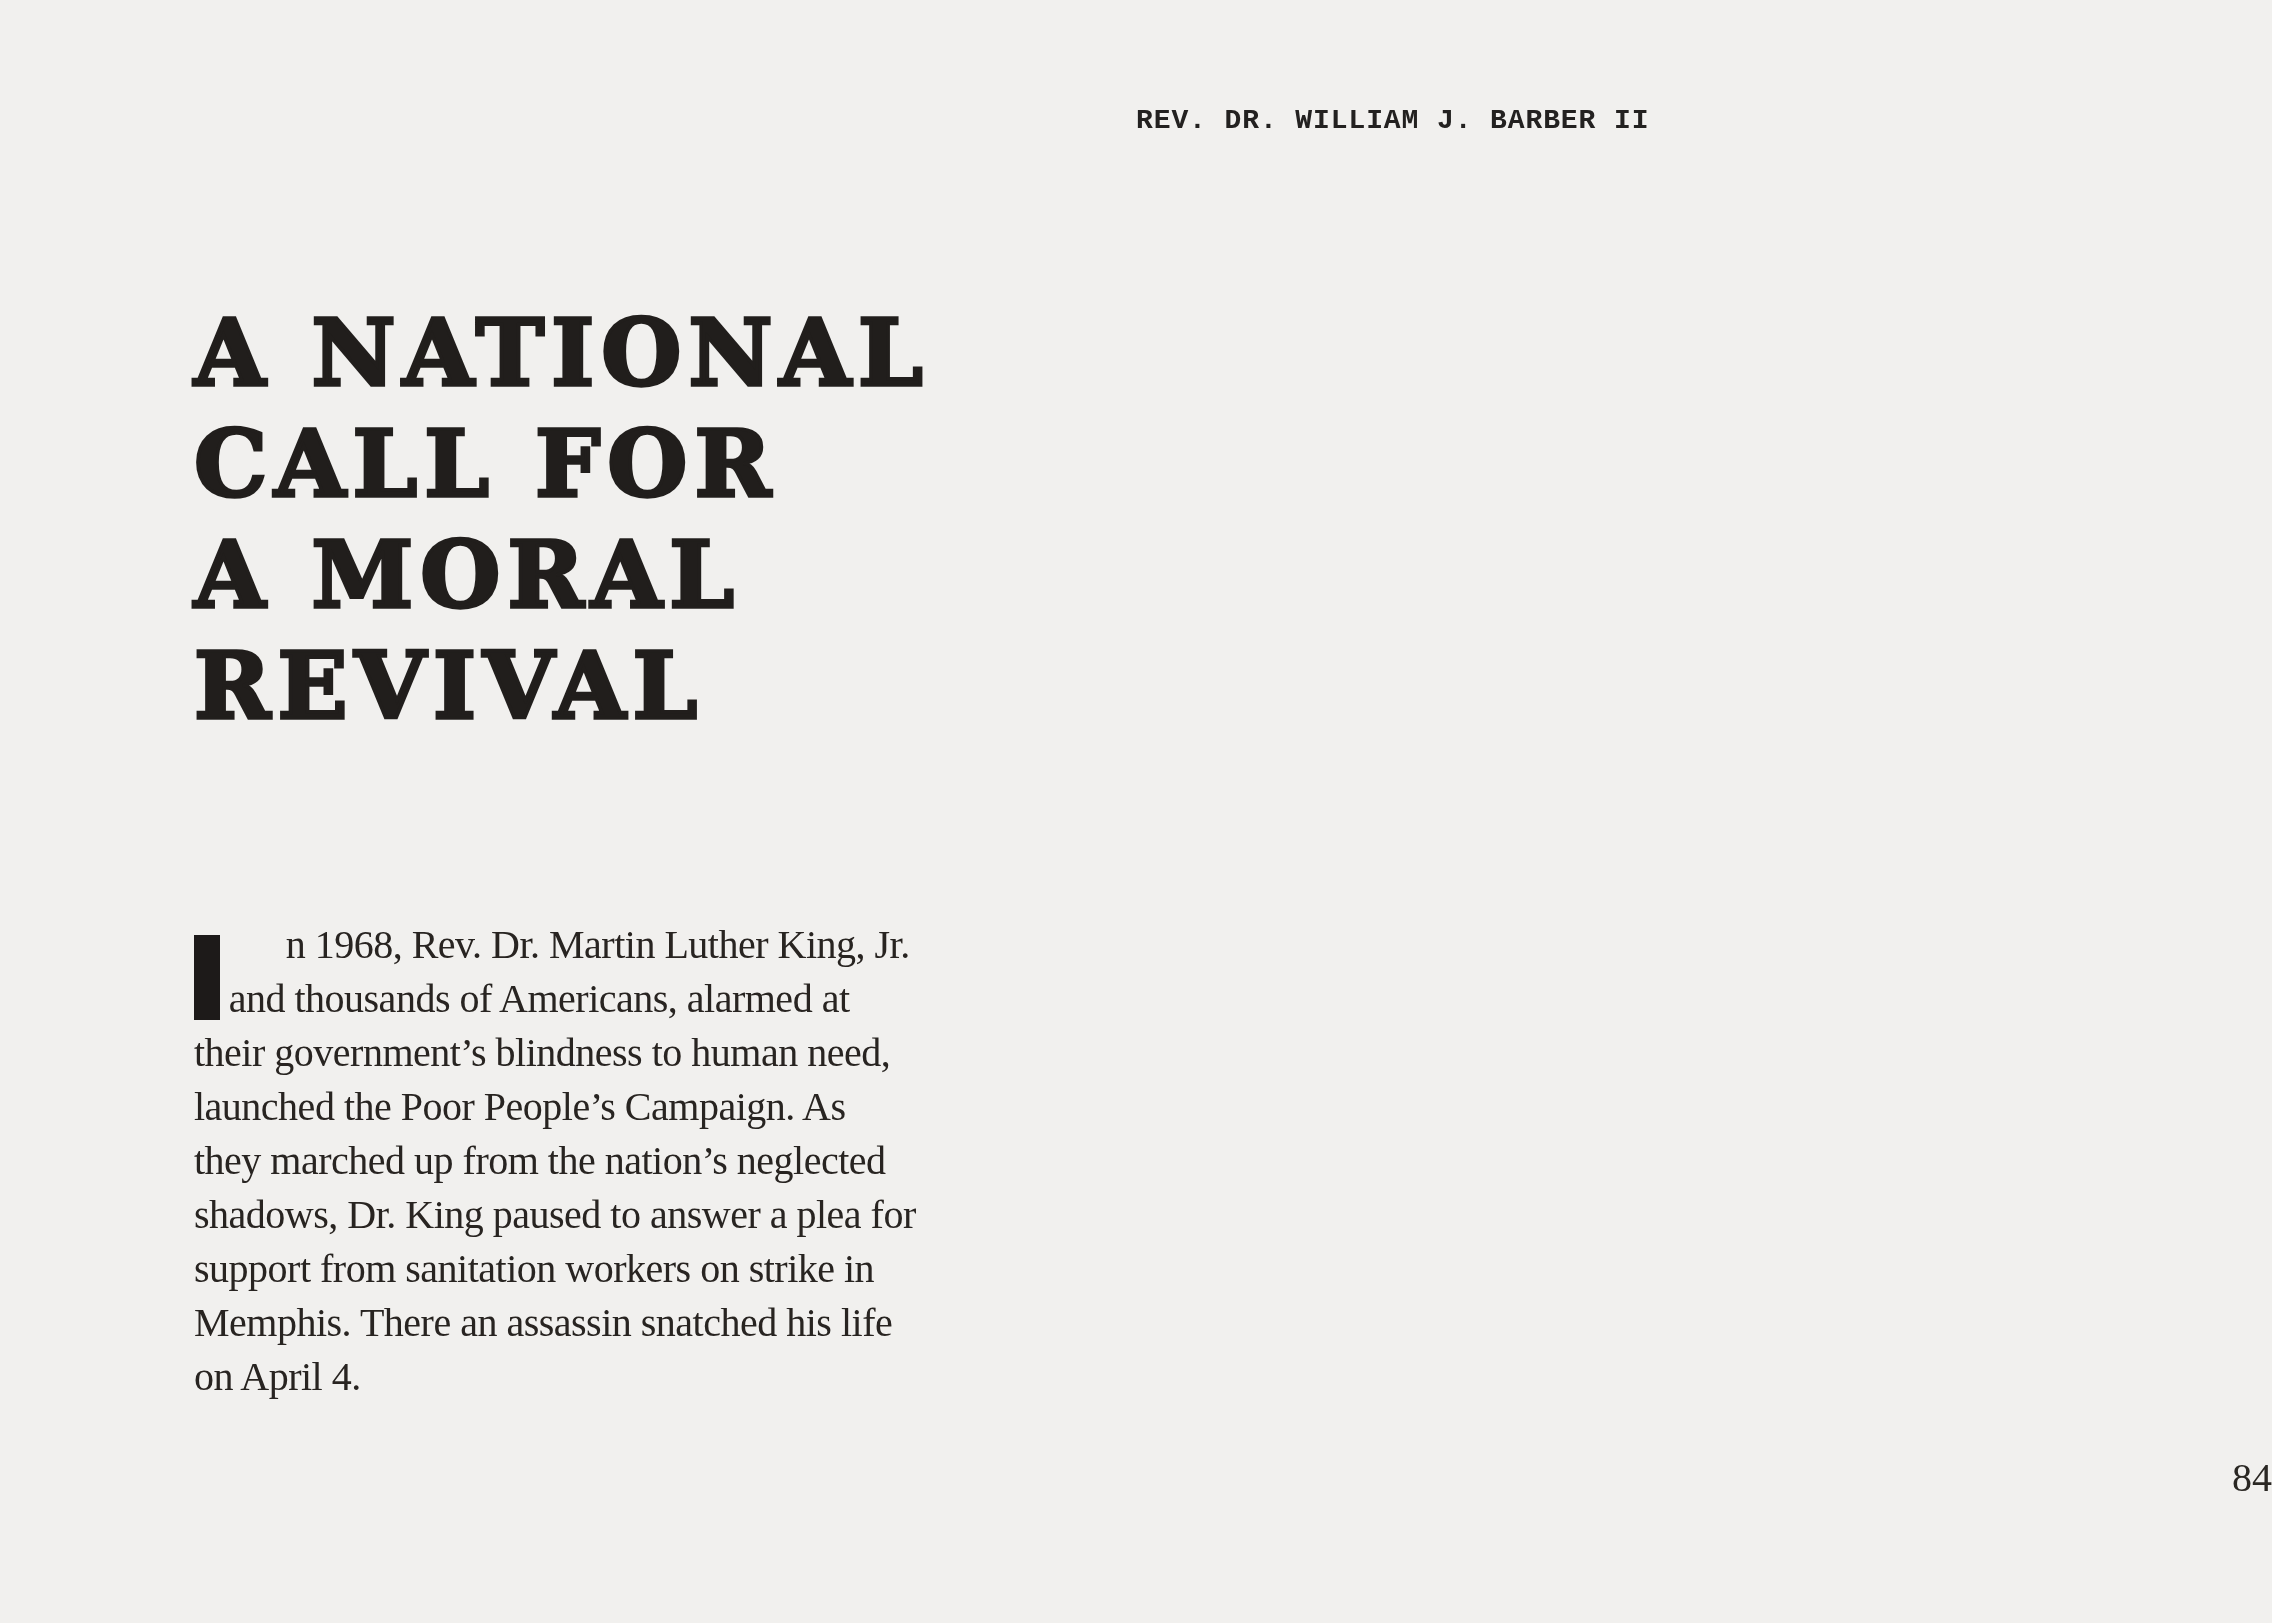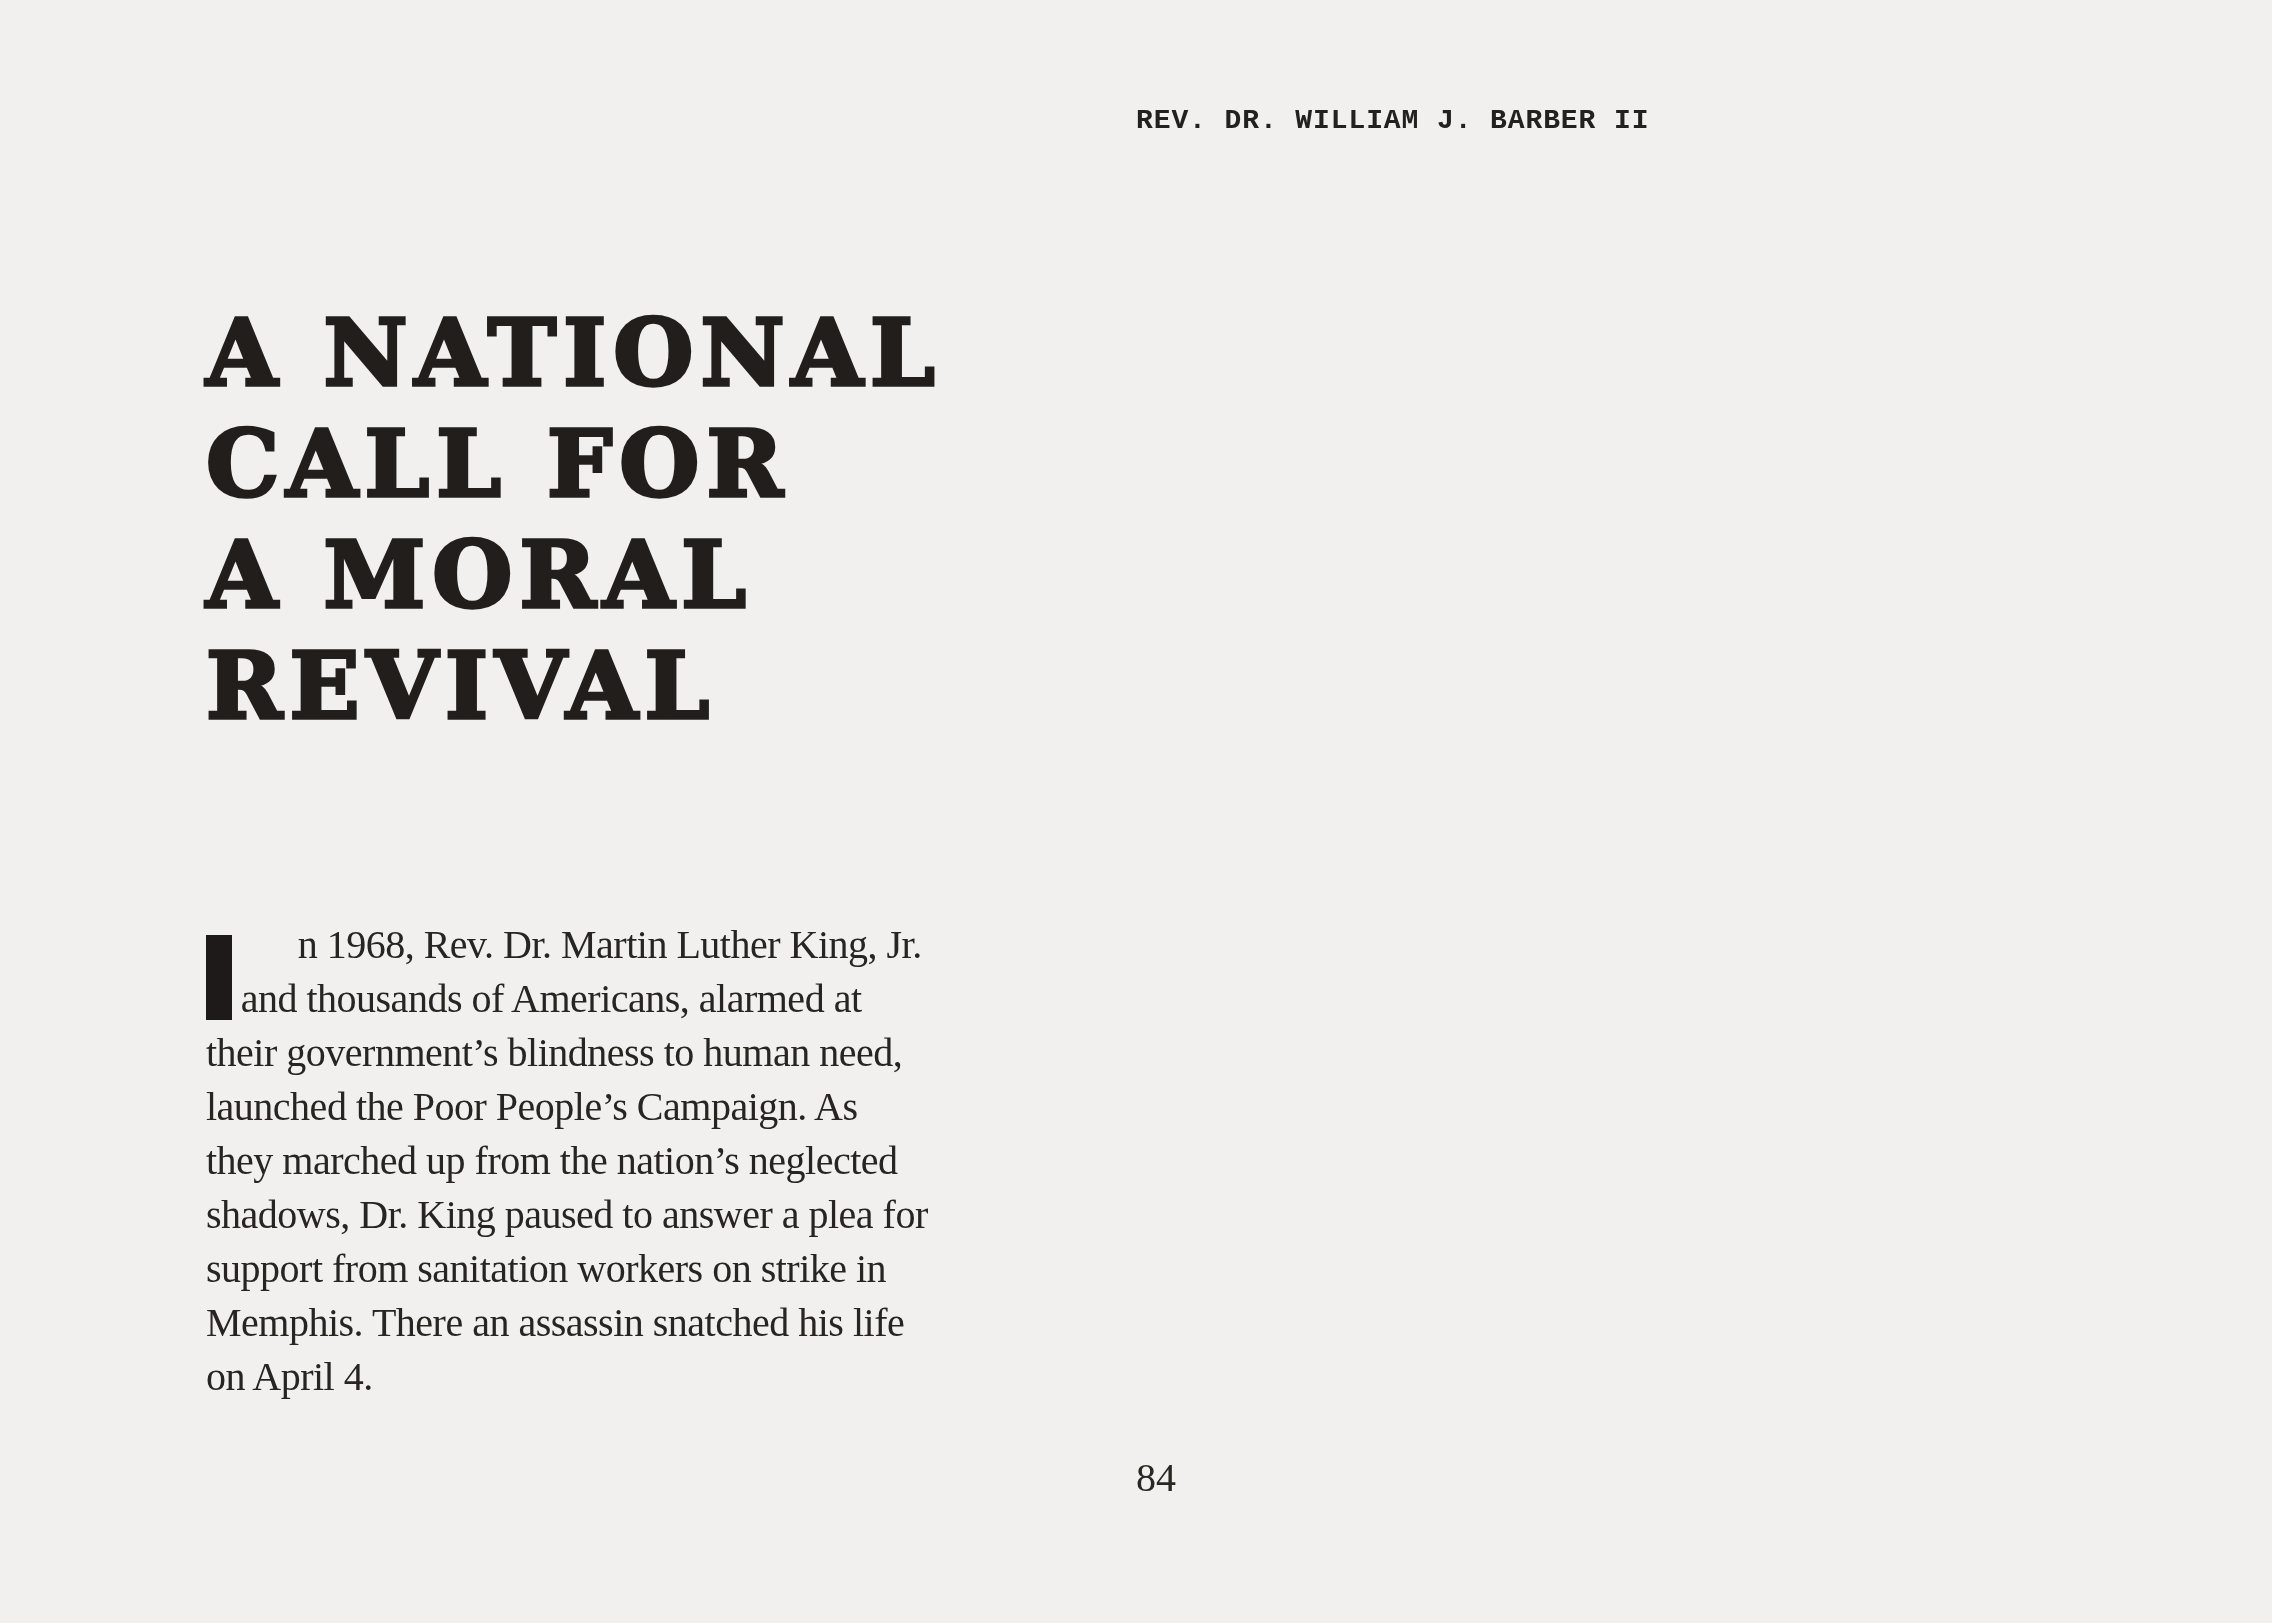--- a/index.html
+++ b/index.html
@@ -10,21 +10,21 @@
     background: #f1f0ee;
     overflow: hidden;
     font-family: "Liberation Serif", serif;
   }
   .page {
     position: absolute;
     top: 0;
     height: 100%;
     width: 1136px;
   }
-  .page.left  { left: 12px; }
+  .page.left  { left: 0; }
   .page.right { left: 1136px; }
 
   .running-head {
     position: absolute;
     top: 107px;
     left: 0;
     width: 1136px;
     font-family: "Liberation Mono", monospace;
     font-weight: 700;
     font-size: 28px;
@@ -72,21 +72,21 @@
     overflow: hidden;
     font-size: 79px;
     line-height: 85px;
   }
 
   .page-number {
     position: absolute;
     top: 1458px;
     left: 0;
     width: 1136px;
-    text-align: left;
+    text-align: right;
     font-size: 40px;
     line-height: 1;
     color: #2a2723;
   }
 </style>
 </head>
 <body>
 
 <div class="spread">
 

